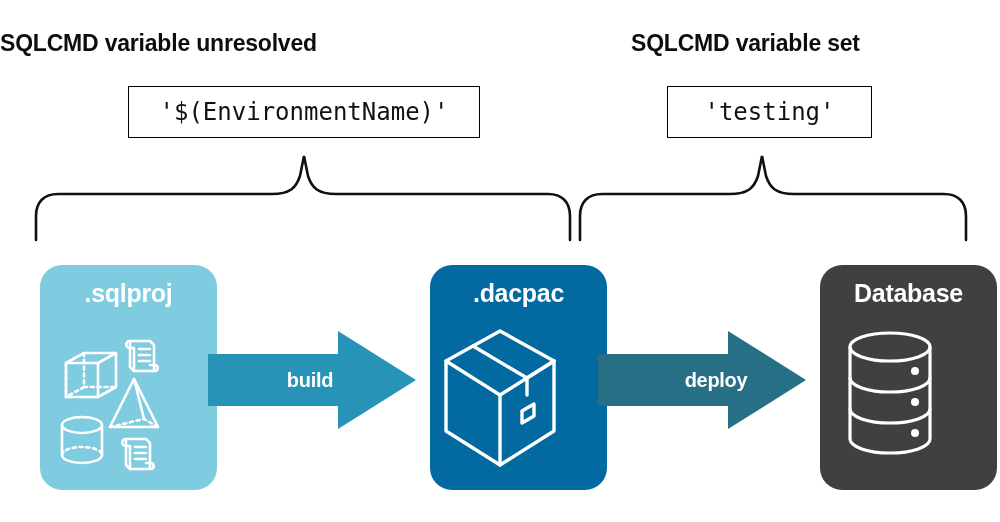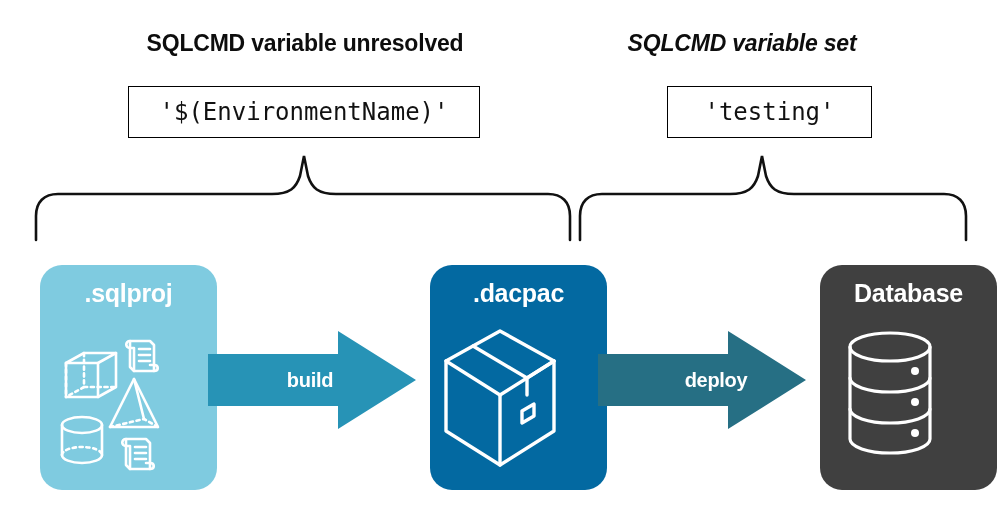--- a/index.html
+++ b/index.html
@@ -24,24 +24,23 @@
 
   
   .heading {
     position: absolute;
     font-family: "Liberation Sans", sans-serif;
     font-weight: bold;
     font-size: 23px;
     color: #0d0d0d;
     letter-spacing: -0.2px;
     white-space: nowrap;
-    text-align: center;
   }
   #heading-left  { left: 0px;   top: 30px; width: 610px; }
-  #heading-right { left: 582px; top: 30px; width: 320px; font-style: italic; }
+  #heading-right { left: 631px; top: 30px; width: 320px; }
 
   
   .code-box {
     position: absolute;
     box-sizing: border-box;
     border: 1px solid #000000;
     background: #ffffff;
     display: flex;
     align-items: center;
     justify-content: center;

